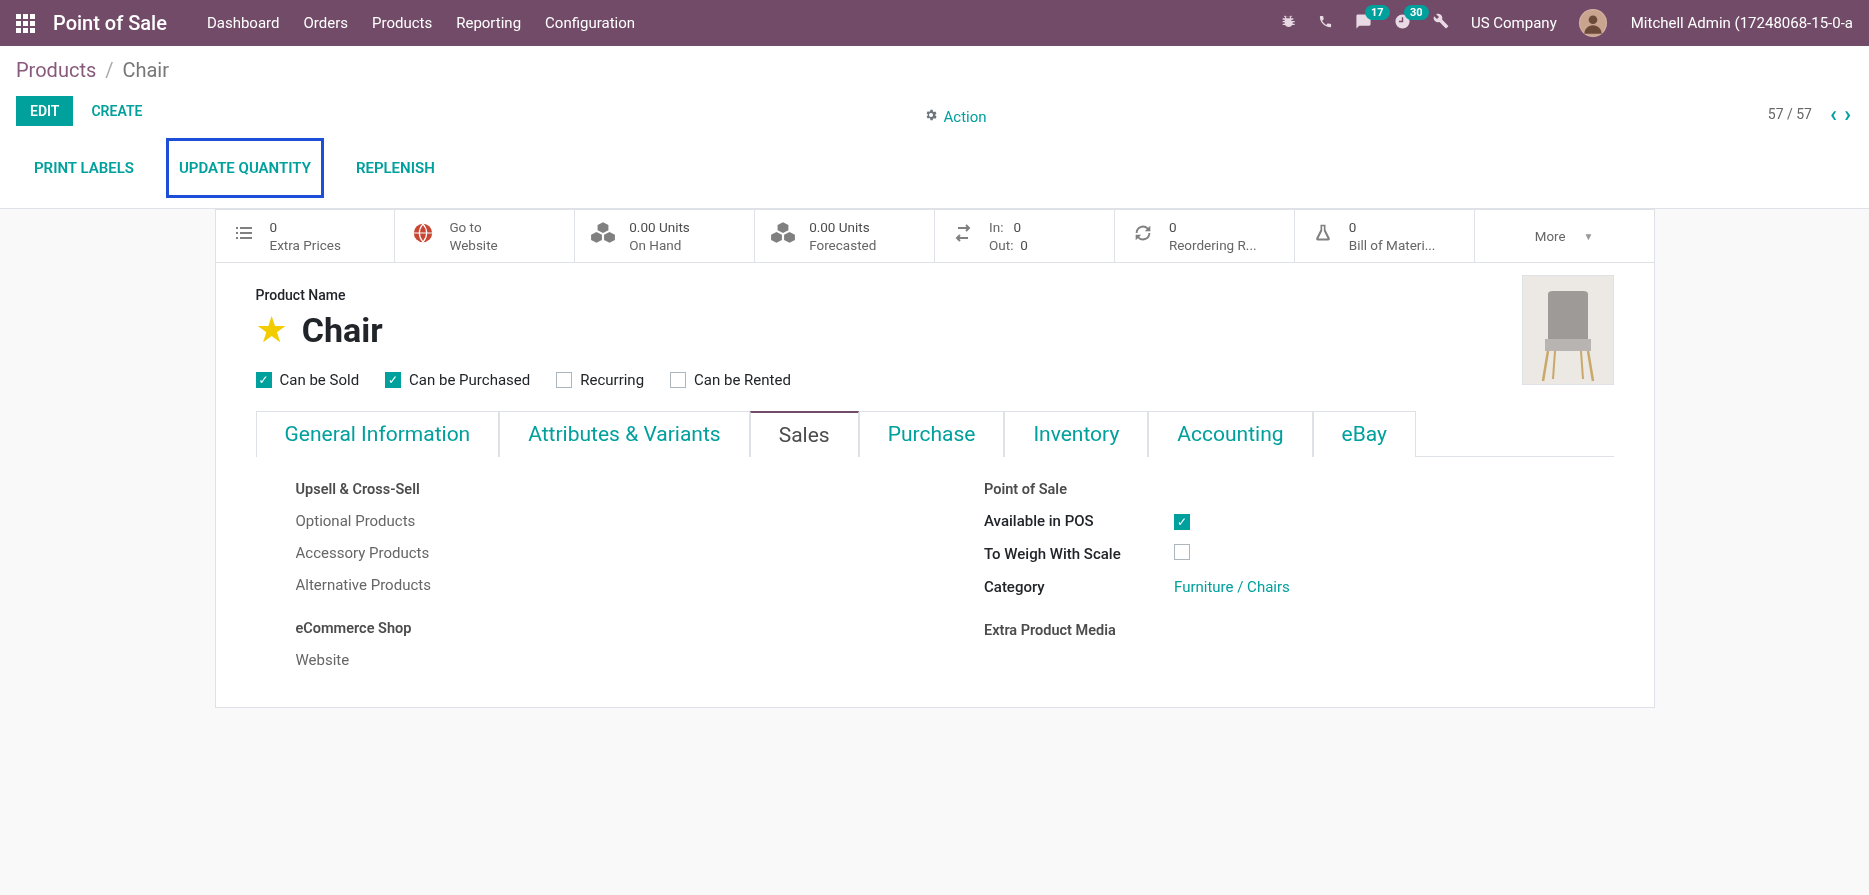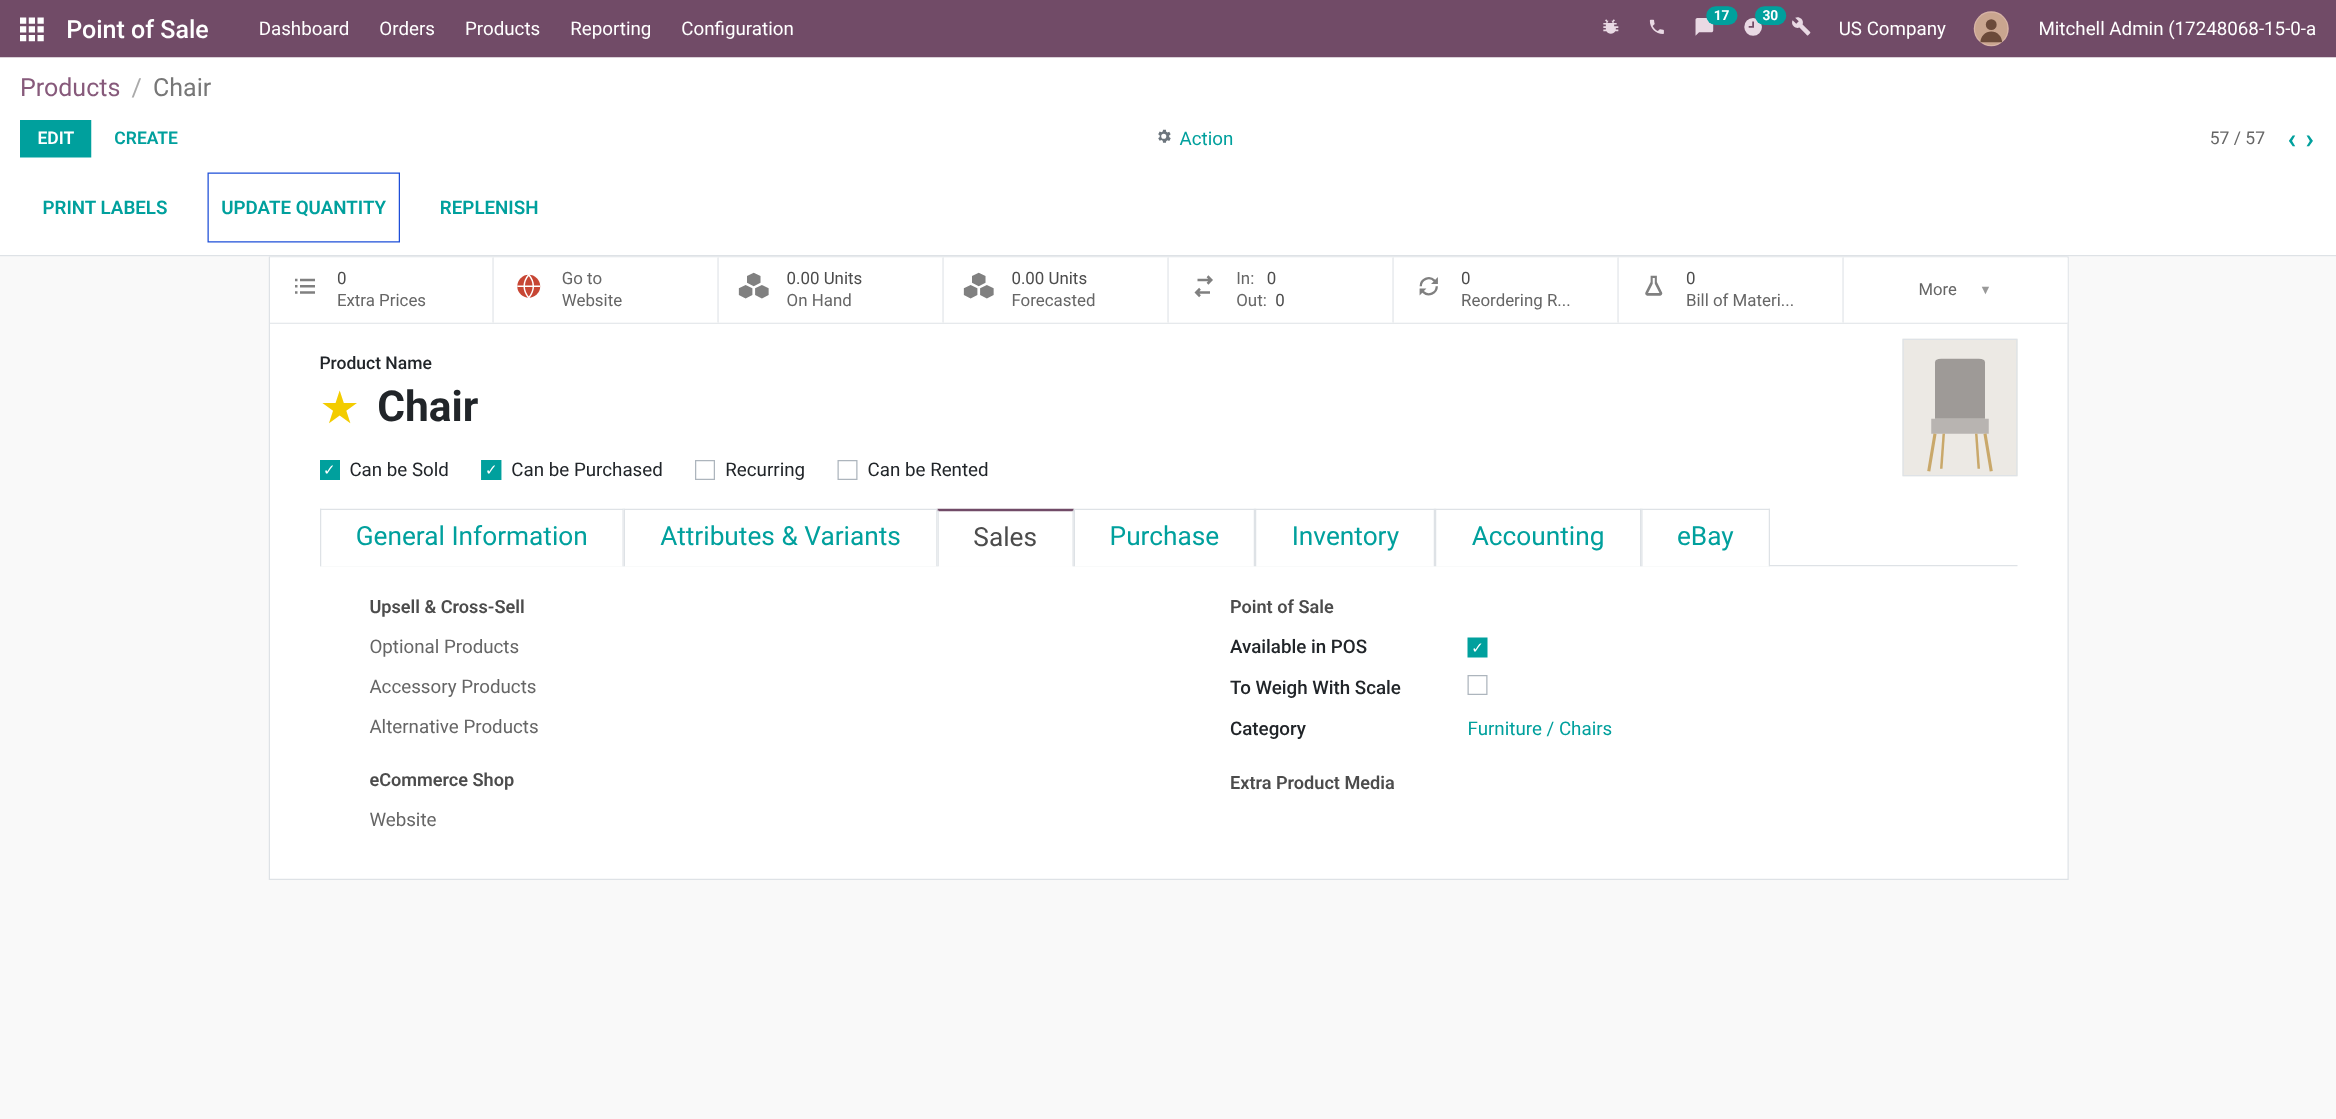--- a/index.html
+++ b/index.html
@@ -19,32 +19,32 @@
 .navbar .right .user { display: flex; align-items: center; gap: 24px; font-size: 15px; white-space: nowrap; }
 .navbar .right .avatar { width: 28px; height: 28px; border-radius: 50%; background: #d8b4a6; display: inline-flex; align-items: center; justify-content: center; font-size: 16px; }
 
 
 .control-panel { background: #fff; padding: 12px 16px 0 16px; border-bottom: 1px solid #dee2e6; }
 .breadcrumb { font-size: 20px; margin-bottom: 14px; }
 .breadcrumb a { color: #875A7B; text-decoration: none; cursor: pointer; }
 .breadcrumb .sep { color: #aaa; margin: 0 4px; }
 .breadcrumb .current { color: #777; }
 
-.cp-row { display: flex; align-items: center; justify-content: space-between; }
+.cp-row { display: flex; align-items: flex-end; justify-content: space-between; }
 .cp-left { display: flex; align-items: center; gap: 18px; }
 .btn-primary { background: #00A09D; color: #fff; border: none; padding: 7px 14px; font-size: 14px; font-weight: 600; cursor: pointer; }
 .btn-link { color: #00A09D; background: none; border: none; font-size: 14px; font-weight: 600; cursor: pointer; }
 .cp-center { display: flex; align-items: center; gap: 6px; color: #00A09D; font-size: 15px; cursor: pointer; }
 .cp-center .gear-icon { color: #6c757d; }
 .cp-right { display: flex; align-items: center; gap: 16px; color: #666; }
 .pager-arrows span { font-size: 22px; color: #00A09D; cursor: pointer; margin: 0 2px; font-weight: bold; }
 
 .status-bar { display: flex; gap: 26px; padding: 12px 0 10px 0; margin-left: 12px; }
 .status-btn { color: #00A09D; font-size: 15px; font-weight: 600; background: none; border: none; cursor: pointer; padding: 4px 6px; }
-.status-btn.highlighted { border: 1px solid #1d4ed8; padding: 18px 10px; }
+.status-btn.highlighted { border: 3px solid #1d4ed8; padding: 18px 10px; }
 
 
 .sheet-wrap { padding: 0 16px 40px 16px; }
 .sheet { background: #fff; border: 1px solid #dee2e6; max-width: 1440px; margin: 0 auto; }
 
 
 .button-box { display: flex; border-bottom: 1px solid #dee2e6; }
 .stat-btn { flex: 1; min-width: 140px; border-right: 1px solid #dee2e6; padding: 8px 14px; display: flex; align-items: center; gap: 12px; cursor: pointer; background: #fff; border-top: none; border-bottom: none; border-left: none; text-align: left; }
 .stat-btn:last-child { border-right: none; }
 .stat-btn .stat-icon { color: #808080; font-size: 24px; width: 28px; text-align: center; }

